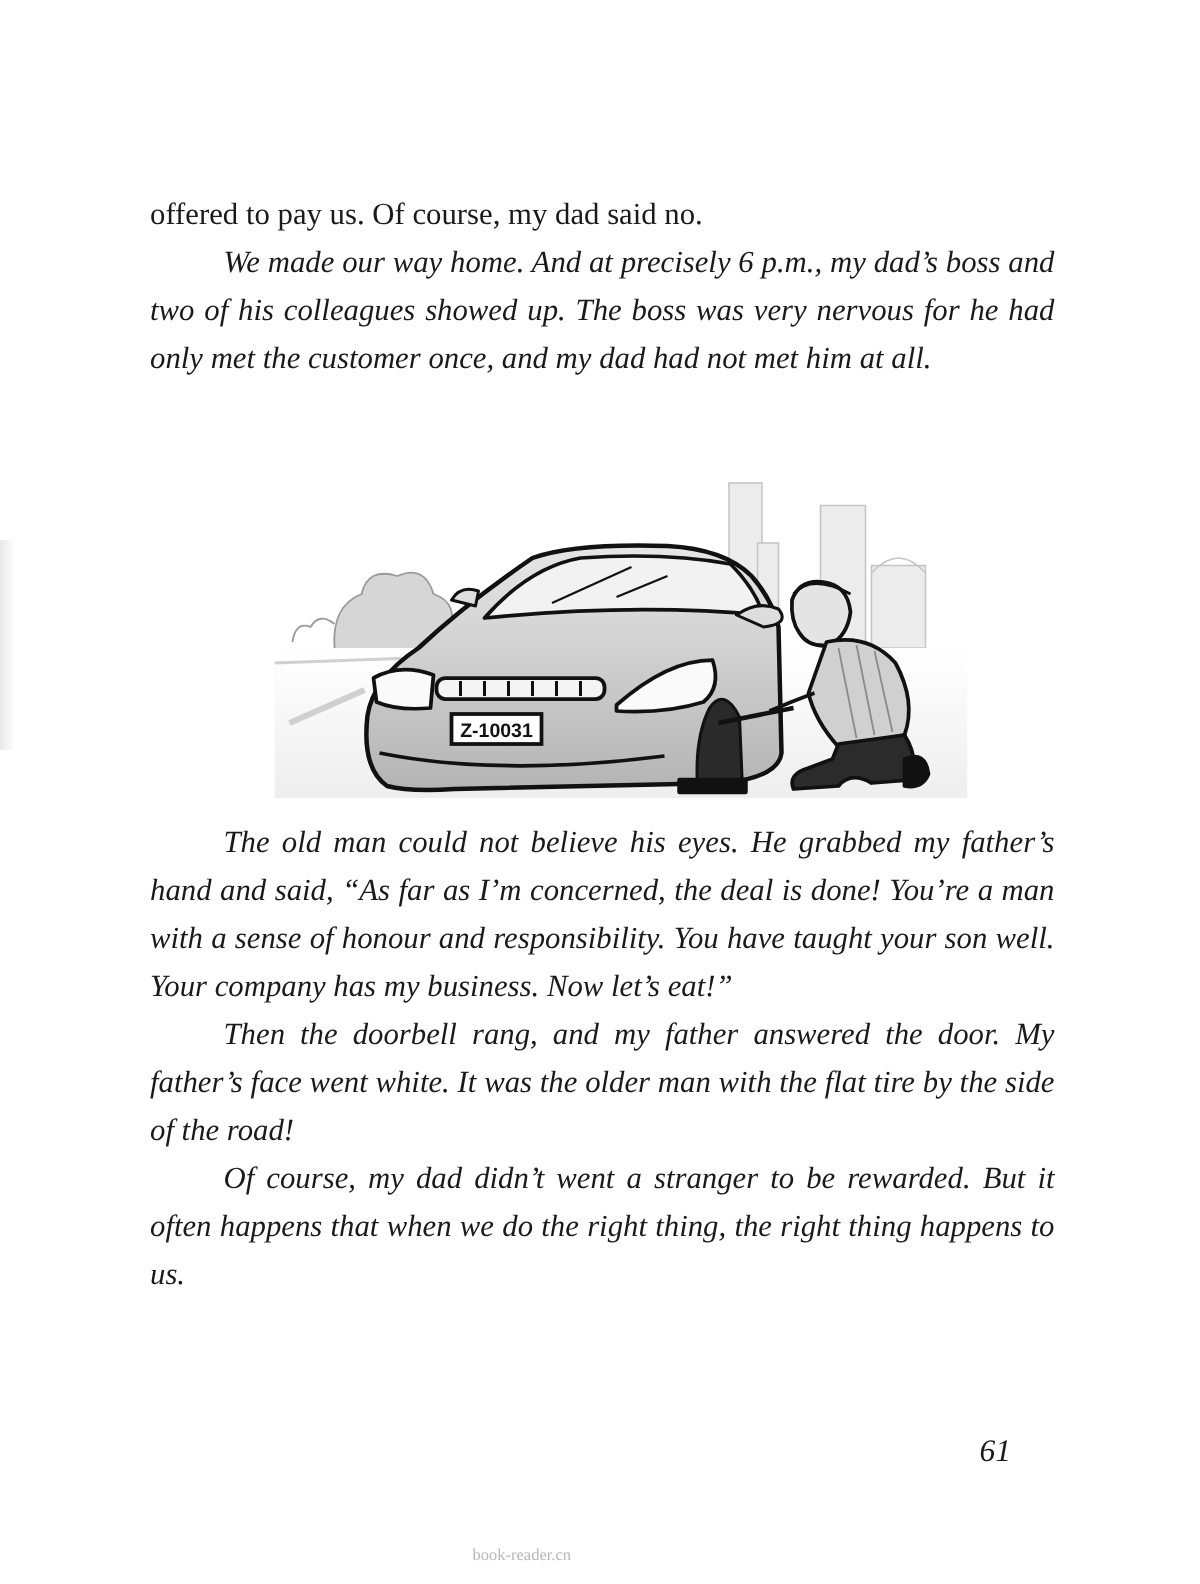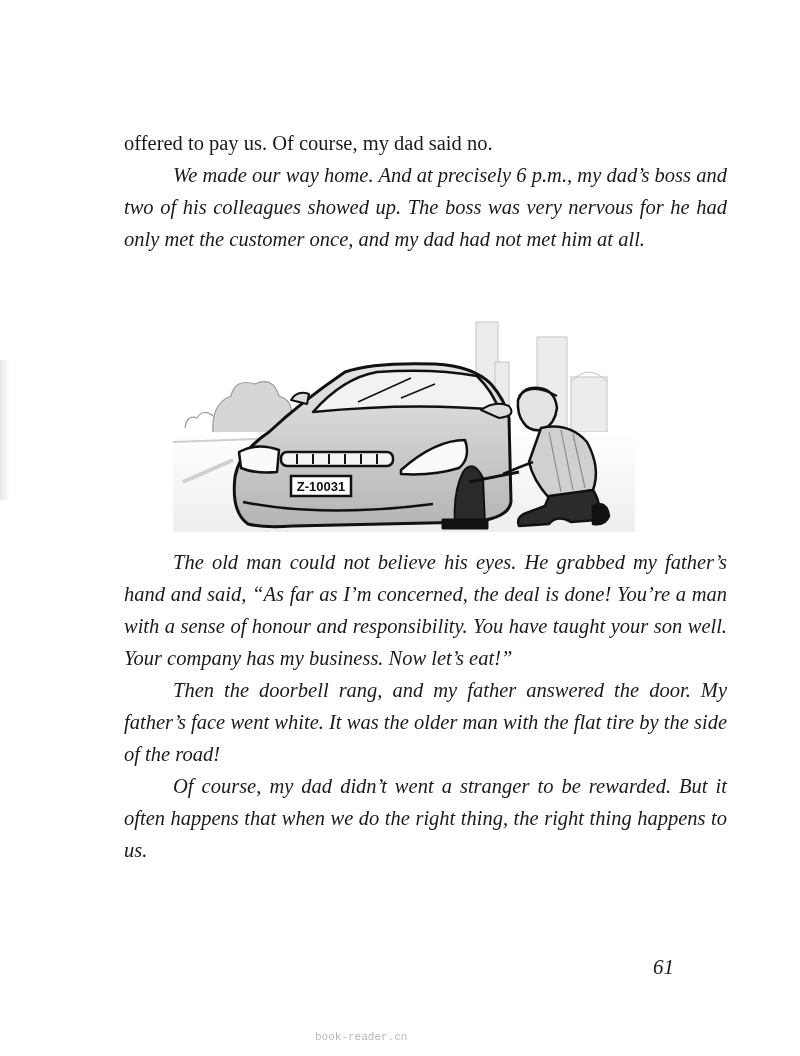--- a/index.html
+++ b/index.html
@@ -7,36 +7,36 @@
     width: 800px; height: 1056px; background: #ffffff; position: relative; overflow: hidden;
     font-family: "Liberation Serif", "DejaVu Serif", serif; color: #1a1a1a;
   }
   .left-edge {
     position: absolute; left: 0; top: 360px; width: 10px; height: 140px;
     background: linear-gradient(to right, #d8d8d8, #ffffff);
     opacity: 0.6;
   }
   .text-block {
     position: absolute; left: 100px; width: 603px;
-    font-size: 20.5px; line-height: 32px; margin-left: 24px;
+    font-size: 20.5px; line-height: 32px;
   }
   .text-block p { margin: 0; text-align: justify; text-align-last: left; }
   .text-block p.indent { text-indent: 49px; font-style: italic; }
   #block-top { top: 127px; }
   #block-bottom { top: 546px; }
   .illustration {
-    position: absolute; left: 173px; top: 292px; width: 462px; height: 240px;
+    position: absolute; left: 183px; top: 292px; width: 462px; height: 240px;
   }
   .illustration svg { width: 100%; height: 100%; display: block; }
   .page-number {
     position: absolute; left: 653px; top: 955px; font-size: 21px; font-style: italic;
   }
   .watermark {
     position: absolute; left: 315px; top: 1031px; font-size: 11px;
-    font-family: Liberation Mono, monospace; color: #b8b8b8;
+    font-family: Liberation Serif, serif; color: #b8b8b8;
   }
 </style>
 </head>
 <body>
 
 <div class="left-edge"></div>
 
 <div class="text-block" id="block-top">
   <p>offered to pay us. Of course, my dad said no.</p>
   <p class="indent">We made our way home. And at precisely 6 p.m., my dad’s boss and two of his colleagues showed up. The boss was very nervous for he had only met the customer once, and my dad had not met him at all.</p>

